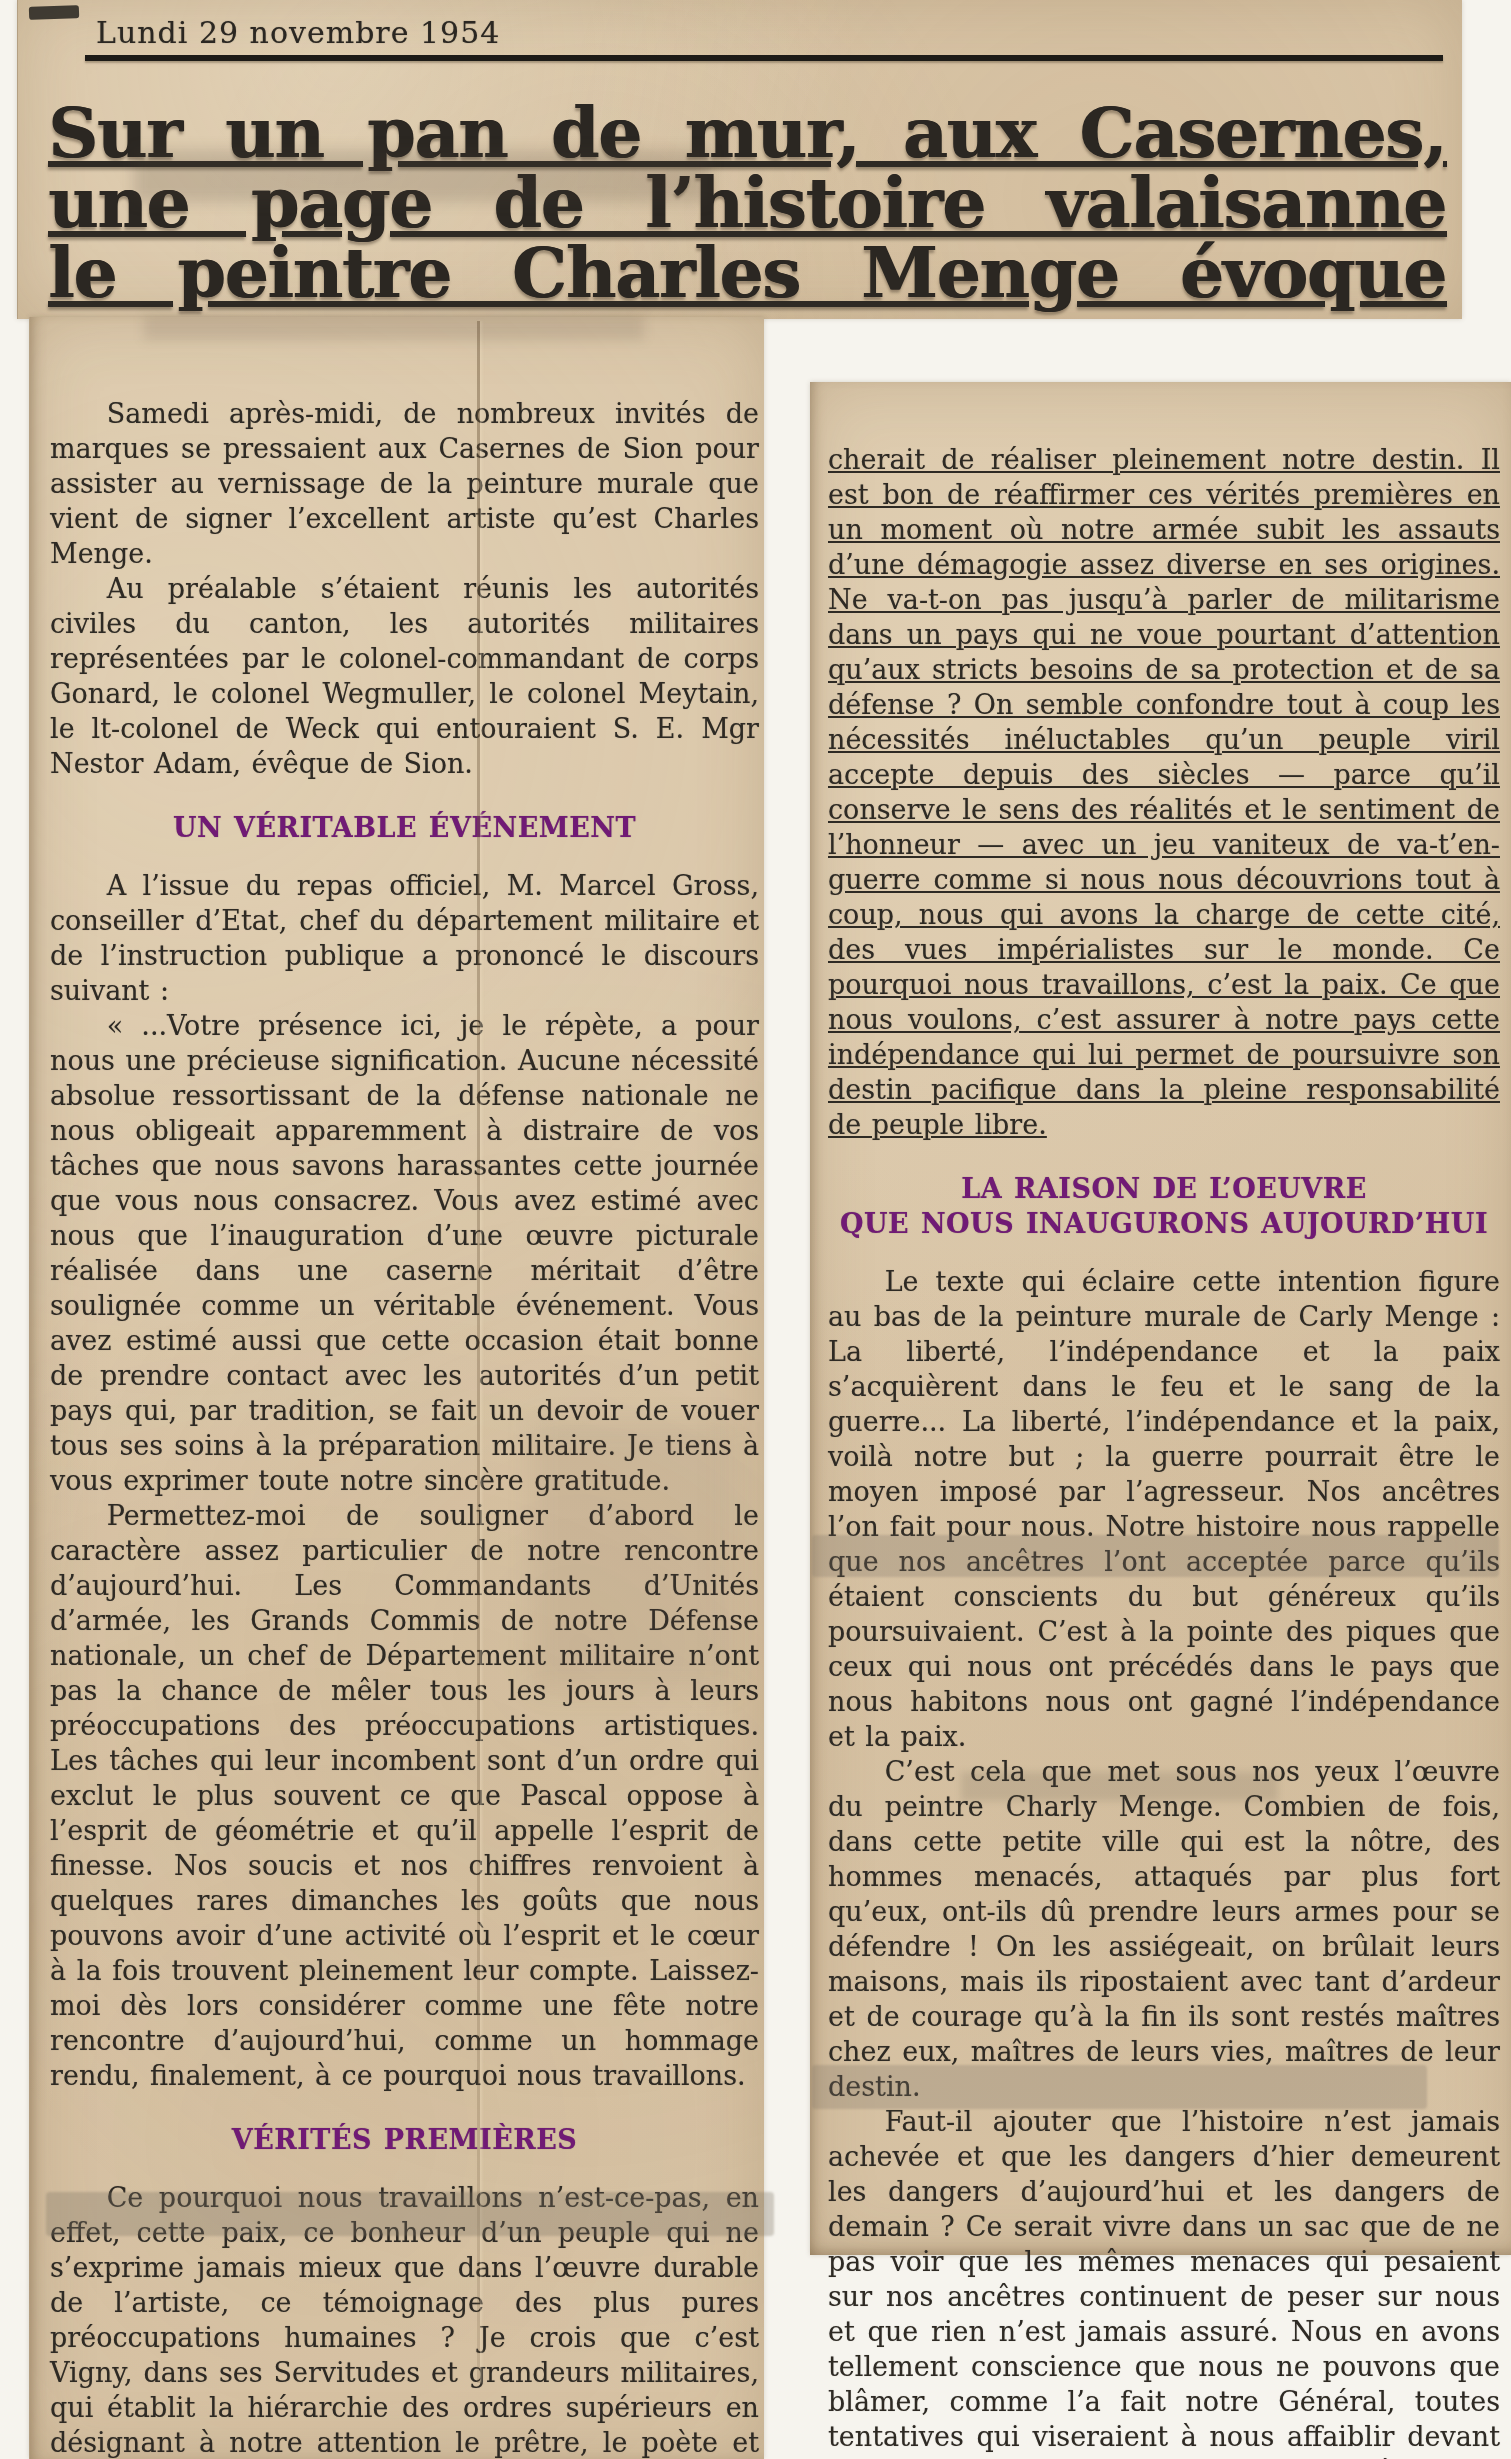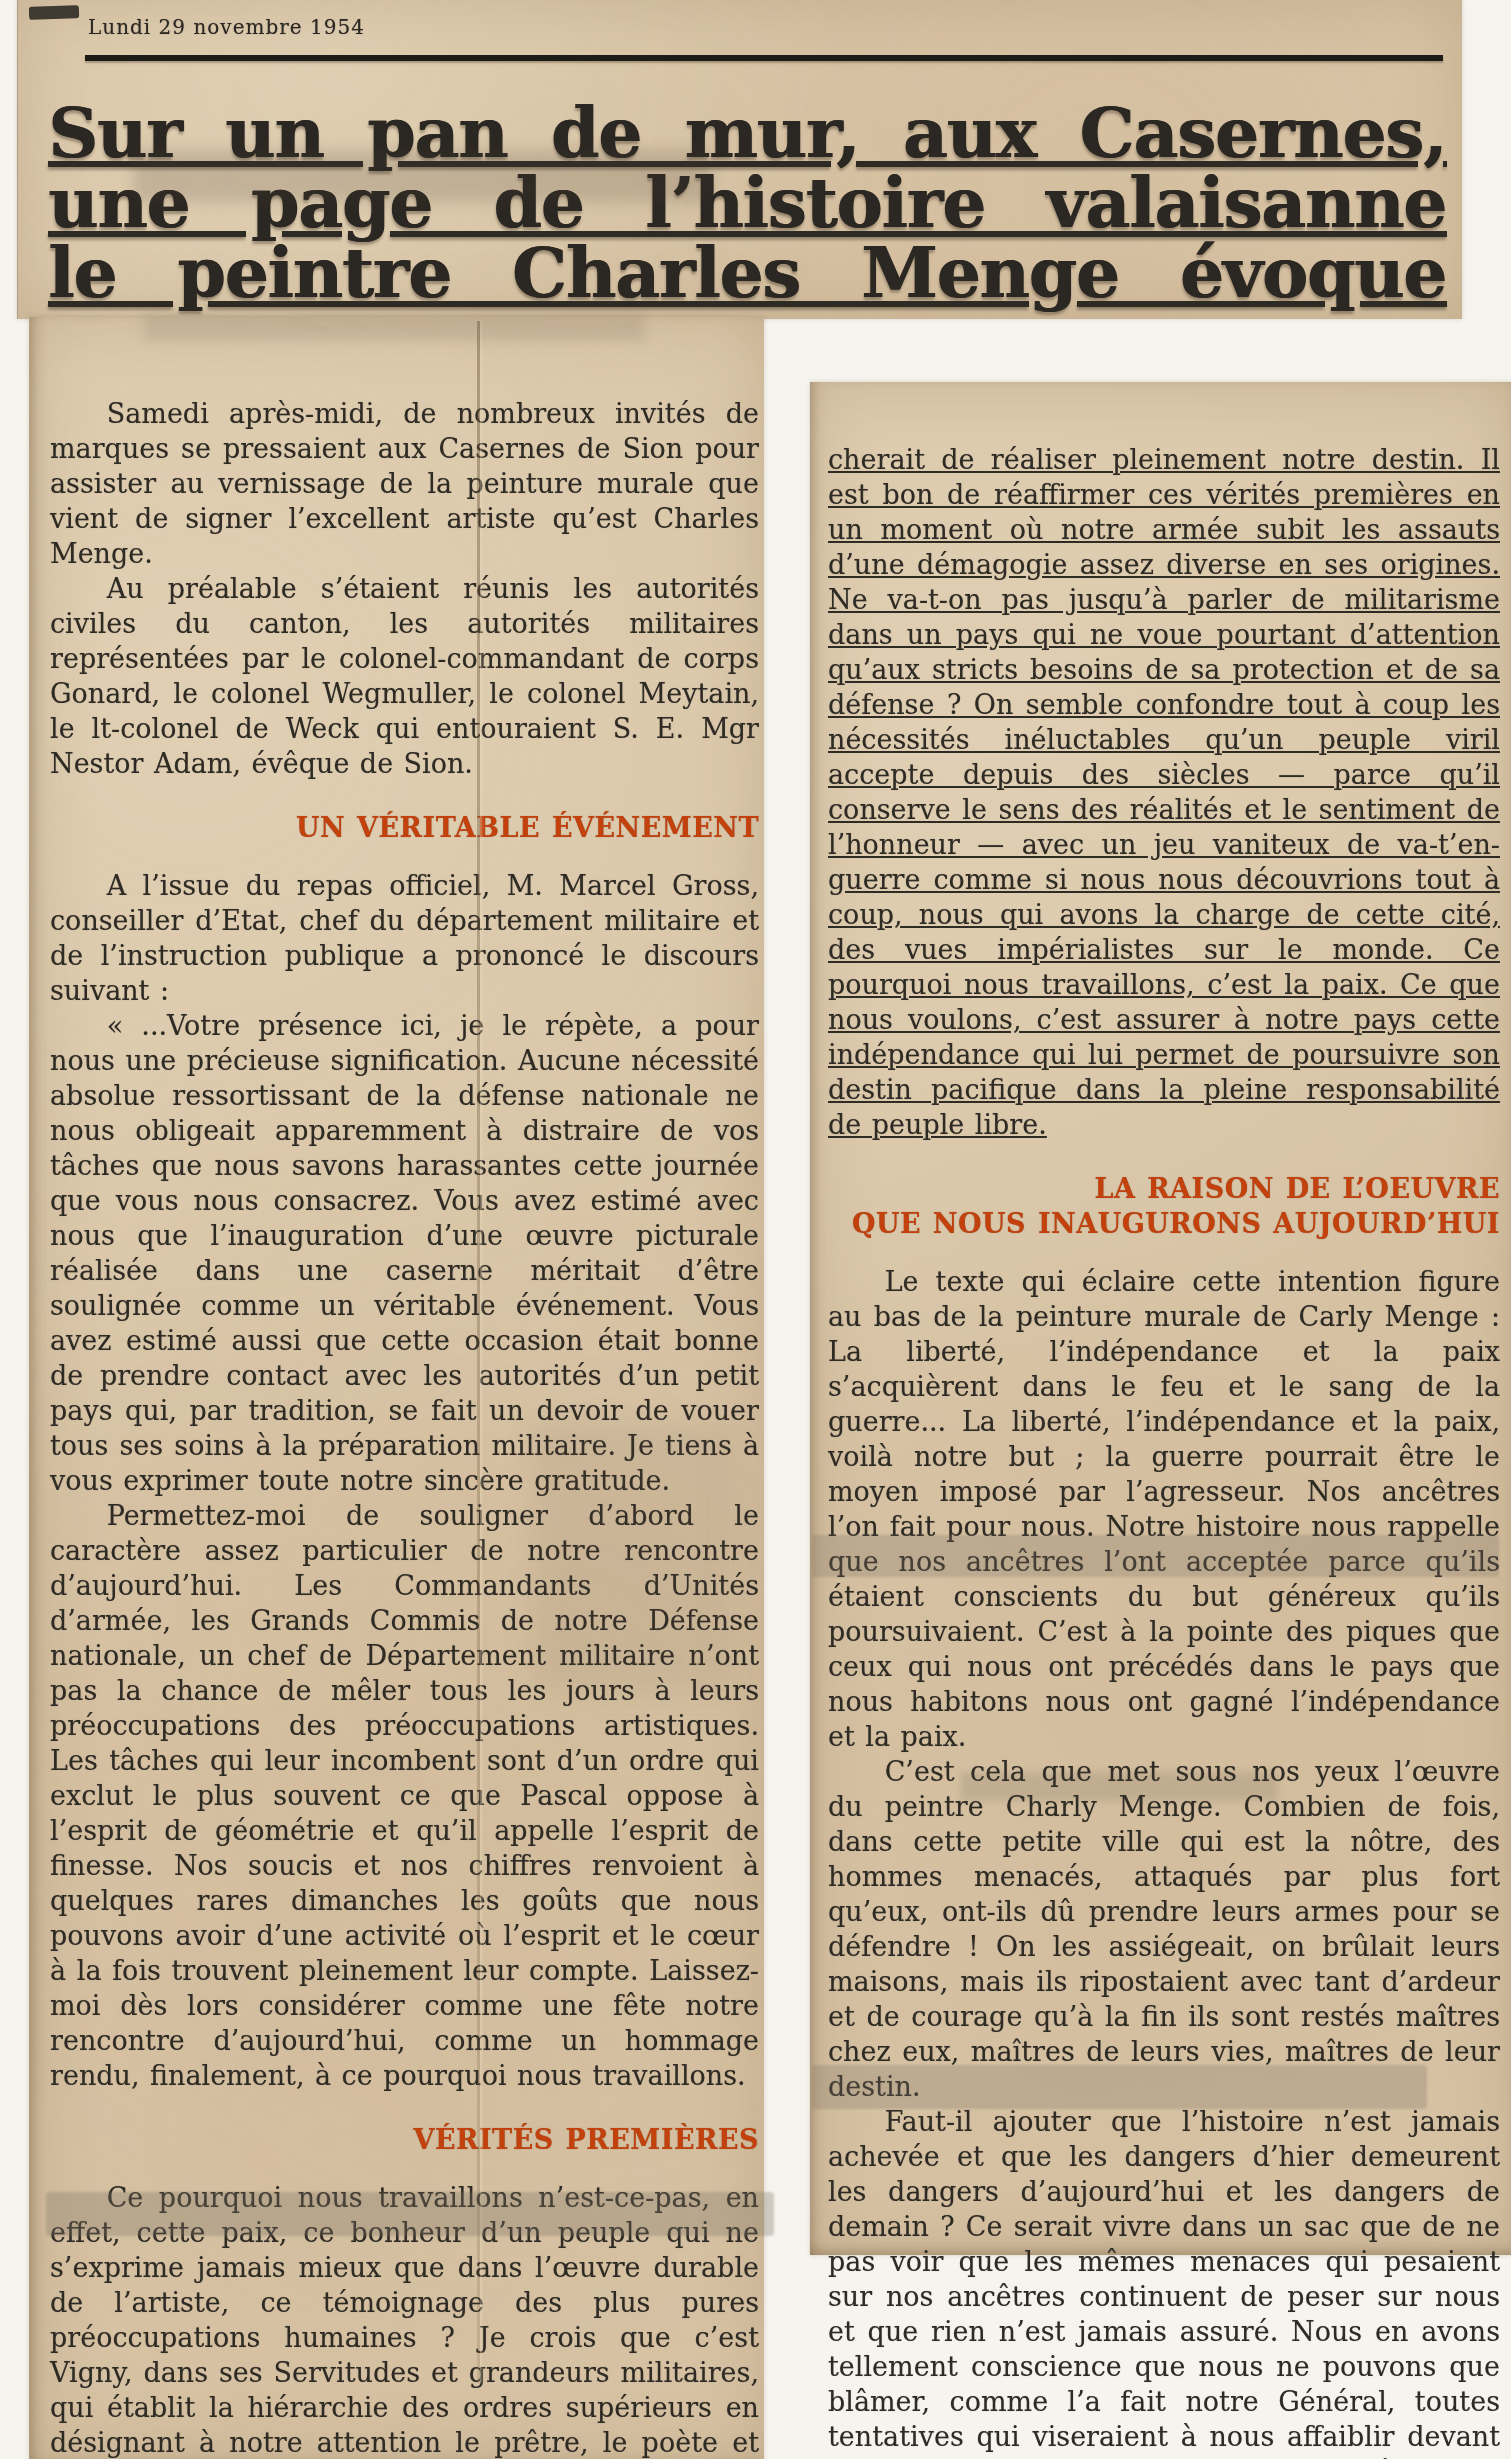--- a/index.html
+++ b/index.html
@@ -28,22 +28,22 @@
       radial-gradient(circle at 40% 85%, rgba(170,140,100,0.10), rgba(170,140,100,0) 45%);
     box-shadow:inset 0 0 67px rgba(122,94,58,0.22), 0 0 4.8px rgba(80,60,40,0.18);
   }
   #piece-top{left:17.3px;top:0;width:1445px;height:319px;border-left:1.9px solid rgba(95,75,50,0.30);}
   #piece-left{left:29px;top:317px;width:735px;height:2142px;border-left:1.9px solid rgba(95,75,50,0.30);
     box-shadow:inset 9.6px 0 13.4px -7.7px rgba(100,75,45,0.45), inset 0 0 67px rgba(122,94,58,0.22), 0 0 4.8px rgba(80,60,40,0.18);}
   #piece-right{left:810px;top:382px;width:701px;height:1873px;
     box-shadow:inset 9.6px 0 13.4px -7.7px rgba(100,75,45,0.40), inset 0 -11.5px 15.4px -8.6px rgba(110,85,55,0.40), inset 0 0 67px rgba(122,94,58,0.20), 0 0 4.8px rgba(80,60,40,0.18);}
 
   #date-line{
-    position:absolute;left:88px;top:15.4px;
-    font-size:20px;letter-spacing:1px;color:var(--headline-ink);
+    position:absolute;left:96px;top:15.4px;
+    font-size:30px;letter-spacing:1px;color:var(--headline-ink);
     text-shadow:0 0 1px rgba(43,39,34,0.5);
     white-space:nowrap;
   }
   #top-rule{
     position:absolute;left:85px;top:55px;width:1358px;height:5.8px;
     background:var(--rule);
     box-shadow:0 1.9px 1.9px rgba(70,55,35,0.35);
   }
   #ink-dash{
     position:absolute;left:29px;top:5.8px;width:50px;height:12.5px;
@@ -68,24 +68,24 @@
     word-spacing:1.9px;
     hyphens:auto;-webkit-hyphens:auto;
     color:var(--ink);
     text-shadow:0 0 1px rgba(46,42,36,0.35);
   }
   #col-left{left:50px;top:396px;width:709px;}
   #col-right{left:828px;top:442px;width:672px;}
   .body-p{text-indent:2.1em;margin:0;}
   .body-p.noindent{text-indent:0;text-decoration:underline;}
   .col-heading{
-    text-align:right;font-weight:bold;
+    text-align:center;font-weight:bold;
     font-size:27px;line-height:35px;letter-spacing:0.5px;
     margin:29px 0 23px;white-space:pre-line;
-    color:#c2410c;
+    color:#701a75;
     text-shadow:0 0 1px rgba(51,48,42,0.5);
   }
 
   .crease{
     position:absolute;left:477px;top:321px;width:2.9px;height:2062px;
     background:linear-gradient(to bottom, rgba(110,88,60,0.45), rgba(110,88,60,0.18));
     box-shadow:1.9px 0 2.9px rgba(235,220,190,0.5);
   }
   .streak{position:absolute;background:rgba(125,115,100,0.32);filter:blur(1px);border-radius:3.8px;}
   #streak-1{left:46px;top:2192px;width:728px;height:44px;}

